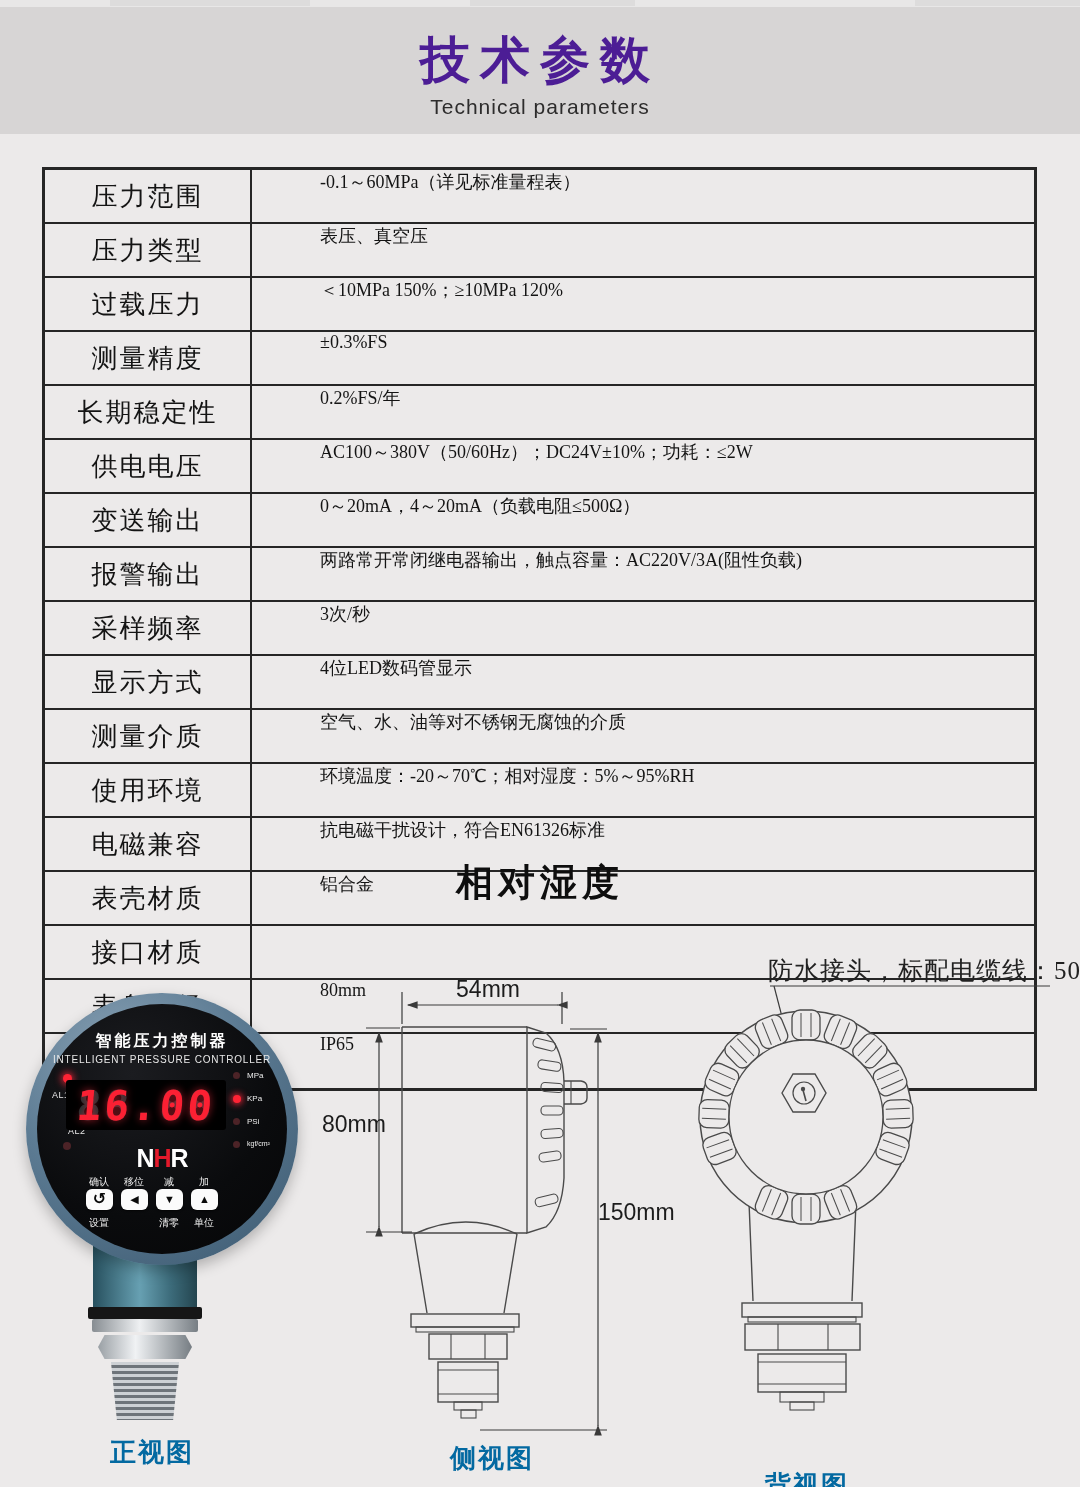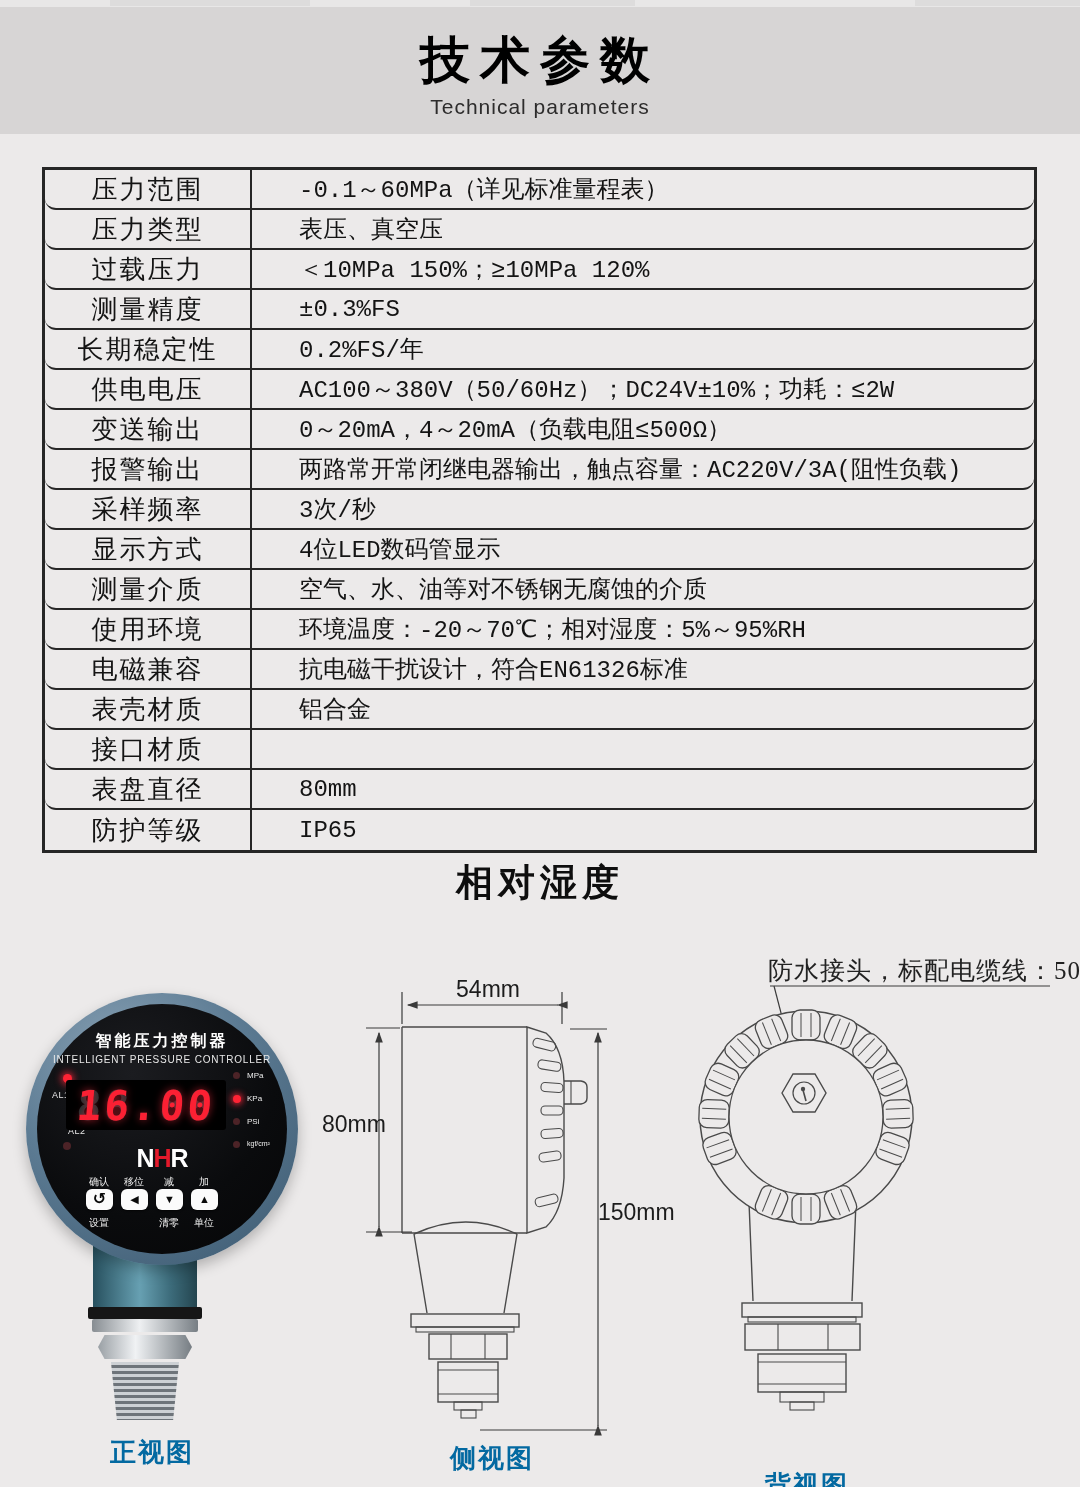--- a/index.html
+++ b/index.html
@@ -7,32 +7,32 @@
        font-family:"Liberation Sans","DejaVu Sans",sans-serif;color:#161616;}
   .abs{position:absolute;}
 
   
   .top-strip{left:0;top:0;width:1080px;height:7px;background:#e8e7e7;}
   .top-seg{top:0;height:6px;background:#dddcdc;}
 
   
   .title-band{left:0;top:7px;width:1080px;height:127px;background:#d7d5d5;text-align:center;}
   .main-title{left:0;top:20px;width:1080px;text-align:center;font-size:50px;font-weight:900;
-              letter-spacing:10px;color:#000000;}
+              letter-spacing:10px;color:#4c1d95;}
   .sub-title{left:0;top:88px;width:1080px;text-align:center;font-size:21px;color:#2d2c2c;letter-spacing:1px;}
 
   
   .spec-table{left:42px;top:167px;width:995px;border:3px solid #262626;box-sizing:border-box;}
-  .trow{display:flex;height:40px;border-bottom:2px solid #262626;box-sizing:border-box;align-items:center;border-radius:11px;}
+  .trow{display:flex;height:54px;border-bottom:2px solid #262626;box-sizing:border-box;}
   .trow:last-child{border-bottom:none;}
   .tlabel{width:207px;border-right:2px solid #262626;box-sizing:border-box;height:100%;
           display:flex;align-items:center;justify-content:center;
           font-family:"Liberation Serif","DejaVu Serif",serif;font-size:26px;letter-spacing:2px;color:#141414;}
-  .tvalue{flex:1;padding-left:47px;font-family:Liberation Mono, monospace;
-          font-size:24px;color:#141414;white-space:nowrap;}
+  .tvalue{flex:1;padding-left:68px;font-family:Liberation Serif, serif;
+          font-size:18px;color:#141414;white-space:nowrap;}
 
   
   .section-title{left:0;top:858px;width:1080px;text-align:center;font-size:37px;font-weight:900;
                  letter-spacing:5px;color:#0e0e0e;}
 
   
   .front{left:20px;top:985px;width:300px;height:455px;}
   .neck-teal{left:73px;top:250px;width:104px;height:75px;
              background:linear-gradient(90deg,#27505e 0%,#67a0b2 45%,#3c6b7a 75%,#24454f 100%);}
   .neck-ring{left:68px;top:322px;width:114px;height:12px;background:#161616;border-radius:2px;}

